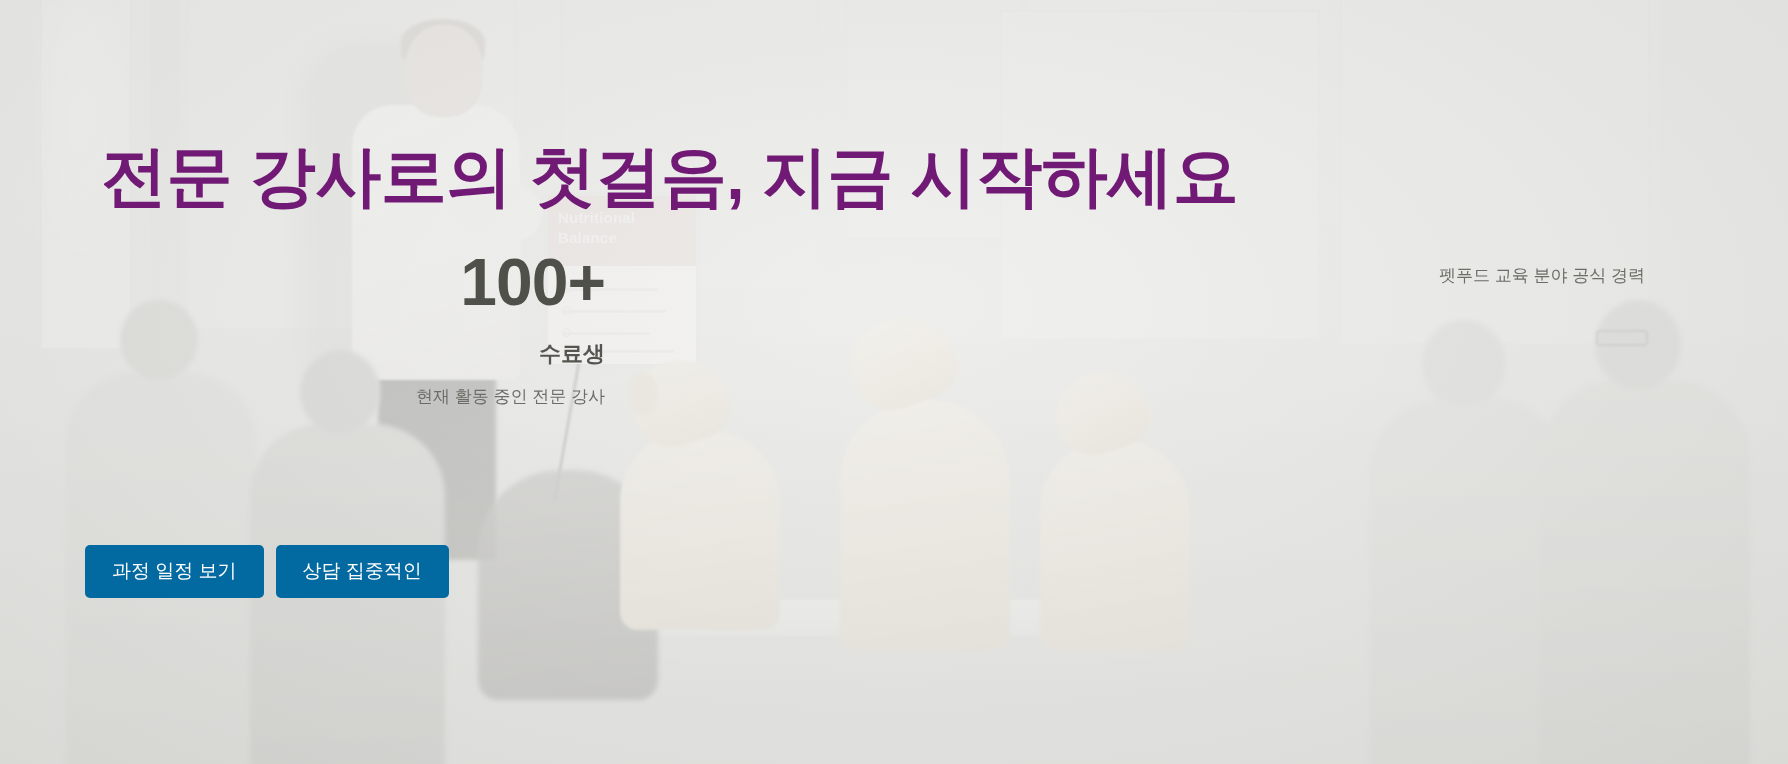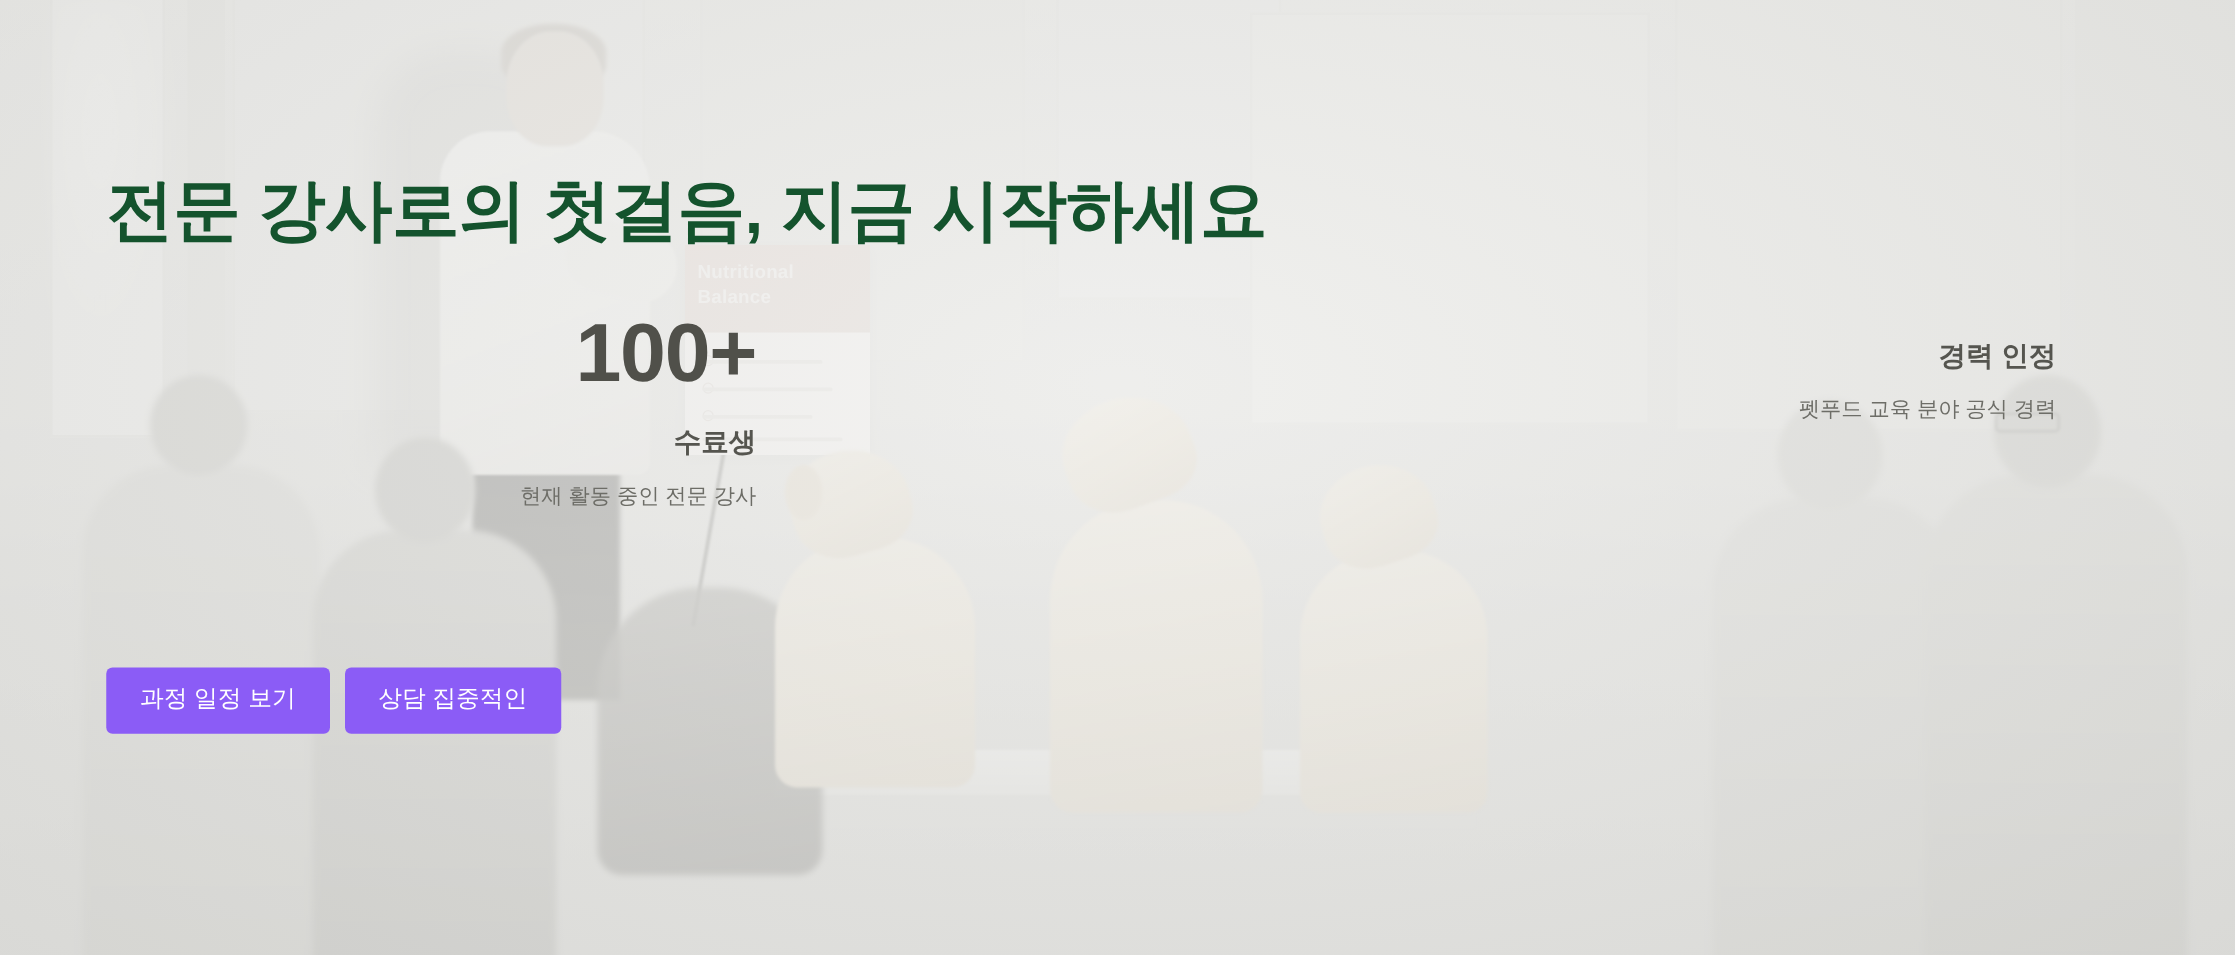--- a/index.html
+++ b/index.html
@@ -182,24 +182,24 @@
   }
 
   
   .content {
     position: absolute; inset: 0;
     padding: 0 85px;
   }
 
   .headline {
     position: absolute;
-    left: 85px; top: 132px;
-    font-size: 54px;
+    left: 101px; top: 132px;
+    font-size: 66px;
     font-weight: 700;
-    color: #14532d;
+    color: #701a75;
     letter-spacing: -0.5px;
     white-space: nowrap;
   }
 
   .stats {
     position: absolute;
     left: 85px; top: 248px;
     width: 1560px;
     display: flex;
   }
@@ -227,31 +227,32 @@
     color: #6d6d67;
   }
 
   .cta-row {
     position: absolute;
     left: 85px; top: 534px;
     display: flex;
     gap: 12px;
   }
   .cta-btn {
-    background: #8b5cf6;
+    background: #0369a1;
     color: #ffffff;
     font-size: 19px;
     font-weight: 500;
     padding: 15px 27px;
     border: none;
     border-radius: 5px;
     cursor: pointer;
     font-family: "Liberation Sans", "DejaVu Sans", sans-serif;
     line-height: 1.2;
     white-space: nowrap;
+    margin-top: 11px;
   }
 </style>
 </head>
 <body>
 
 <div class="hero">
 
   <div class="bg">
     <div class="bg-base"></div>
 
@@ -326,21 +327,20 @@
       <div class="stat">
         <div class="stat-number">100+</div>
         <div class="stat-label">수료생</div>
         <div class="stat-desc">현재 활동 중인 전문 강사</div>
       </div>
 
       <div class="stat">
       </div>
 
       <div class="stat">
-        <div class="stat-label">경력 인정</div>
         <div class="stat-desc">펫푸드 교육 분야 공식 경력</div>
       </div>
 
     </div>
 
     <div class="cta-row">
       <button class="cta-btn">과정 일정 보기</button>
       <button class="cta-btn">상담 집중적인</button>
     </div>
 

